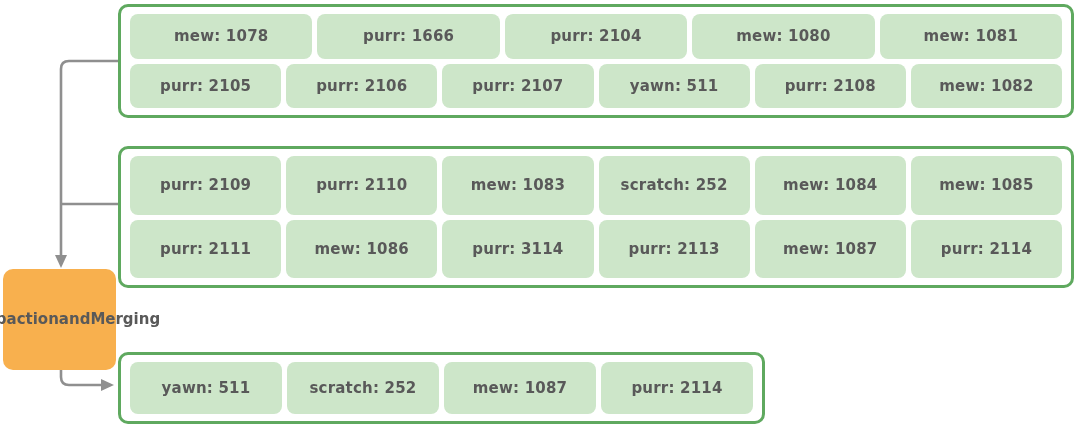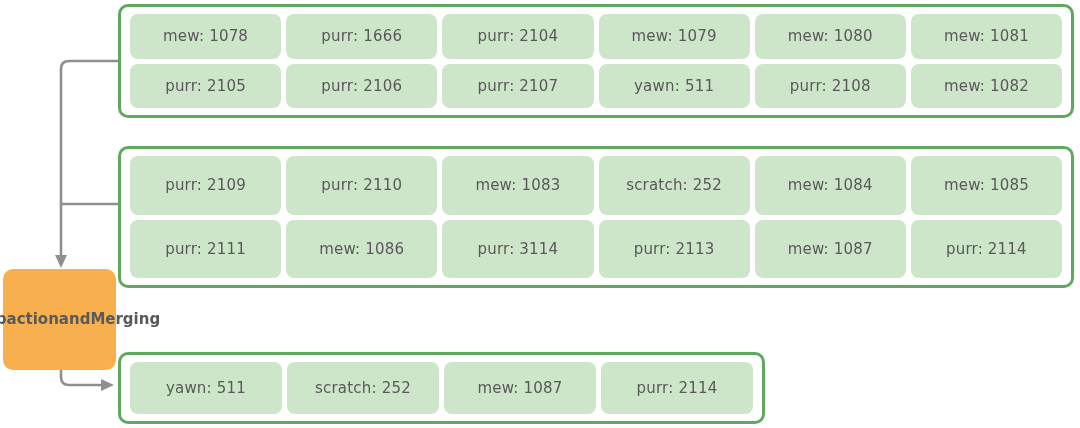--- a/index.html
+++ b/index.html
@@ -51,21 +51,21 @@
     flex: 1;
   }
   .cell {
     flex: 1;
     background: var(--cell-fill, #cde6c9);
     border-radius: 8px;
     display: flex;
     align-items: center;
     justify-content: center;
     font-size: 15px;
-    font-weight: 400;
+    font-weight: 700;
     color: var(--cell-text, #595959);
     letter-spacing: 0.2px;
     white-space: nowrap;
   }
   .process {
     position: absolute;
     left: 3px;
     top: 269px;
     width: 113px;
     height: 101px;
@@ -94,21 +94,20 @@
     <path d="M118,204 H61"></path>
     <path d="M61,370 V377 Q61,385 69,385 H101"></path>
     <polygon points="114,385 101,379 101,391"></polygon>
   </svg>
 
   <div class="group" id="group-0">
       <div class="row">
         <div class="cell">mew: 1078</div>
         <div class="cell">purr: 1666</div>
         <div class="cell">purr: 2104</div>
-        <div class="cell">mew: 1079</div>
         <div class="cell">mew: 1080</div>
         <div class="cell">mew: 1081</div>
       </div>
       <div class="row">
         <div class="cell">purr: 2105</div>
         <div class="cell">purr: 2106</div>
         <div class="cell">purr: 2107</div>
         <div class="cell">yawn: 511</div>
         <div class="cell">purr: 2108</div>
         <div class="cell">mew: 1082</div>

